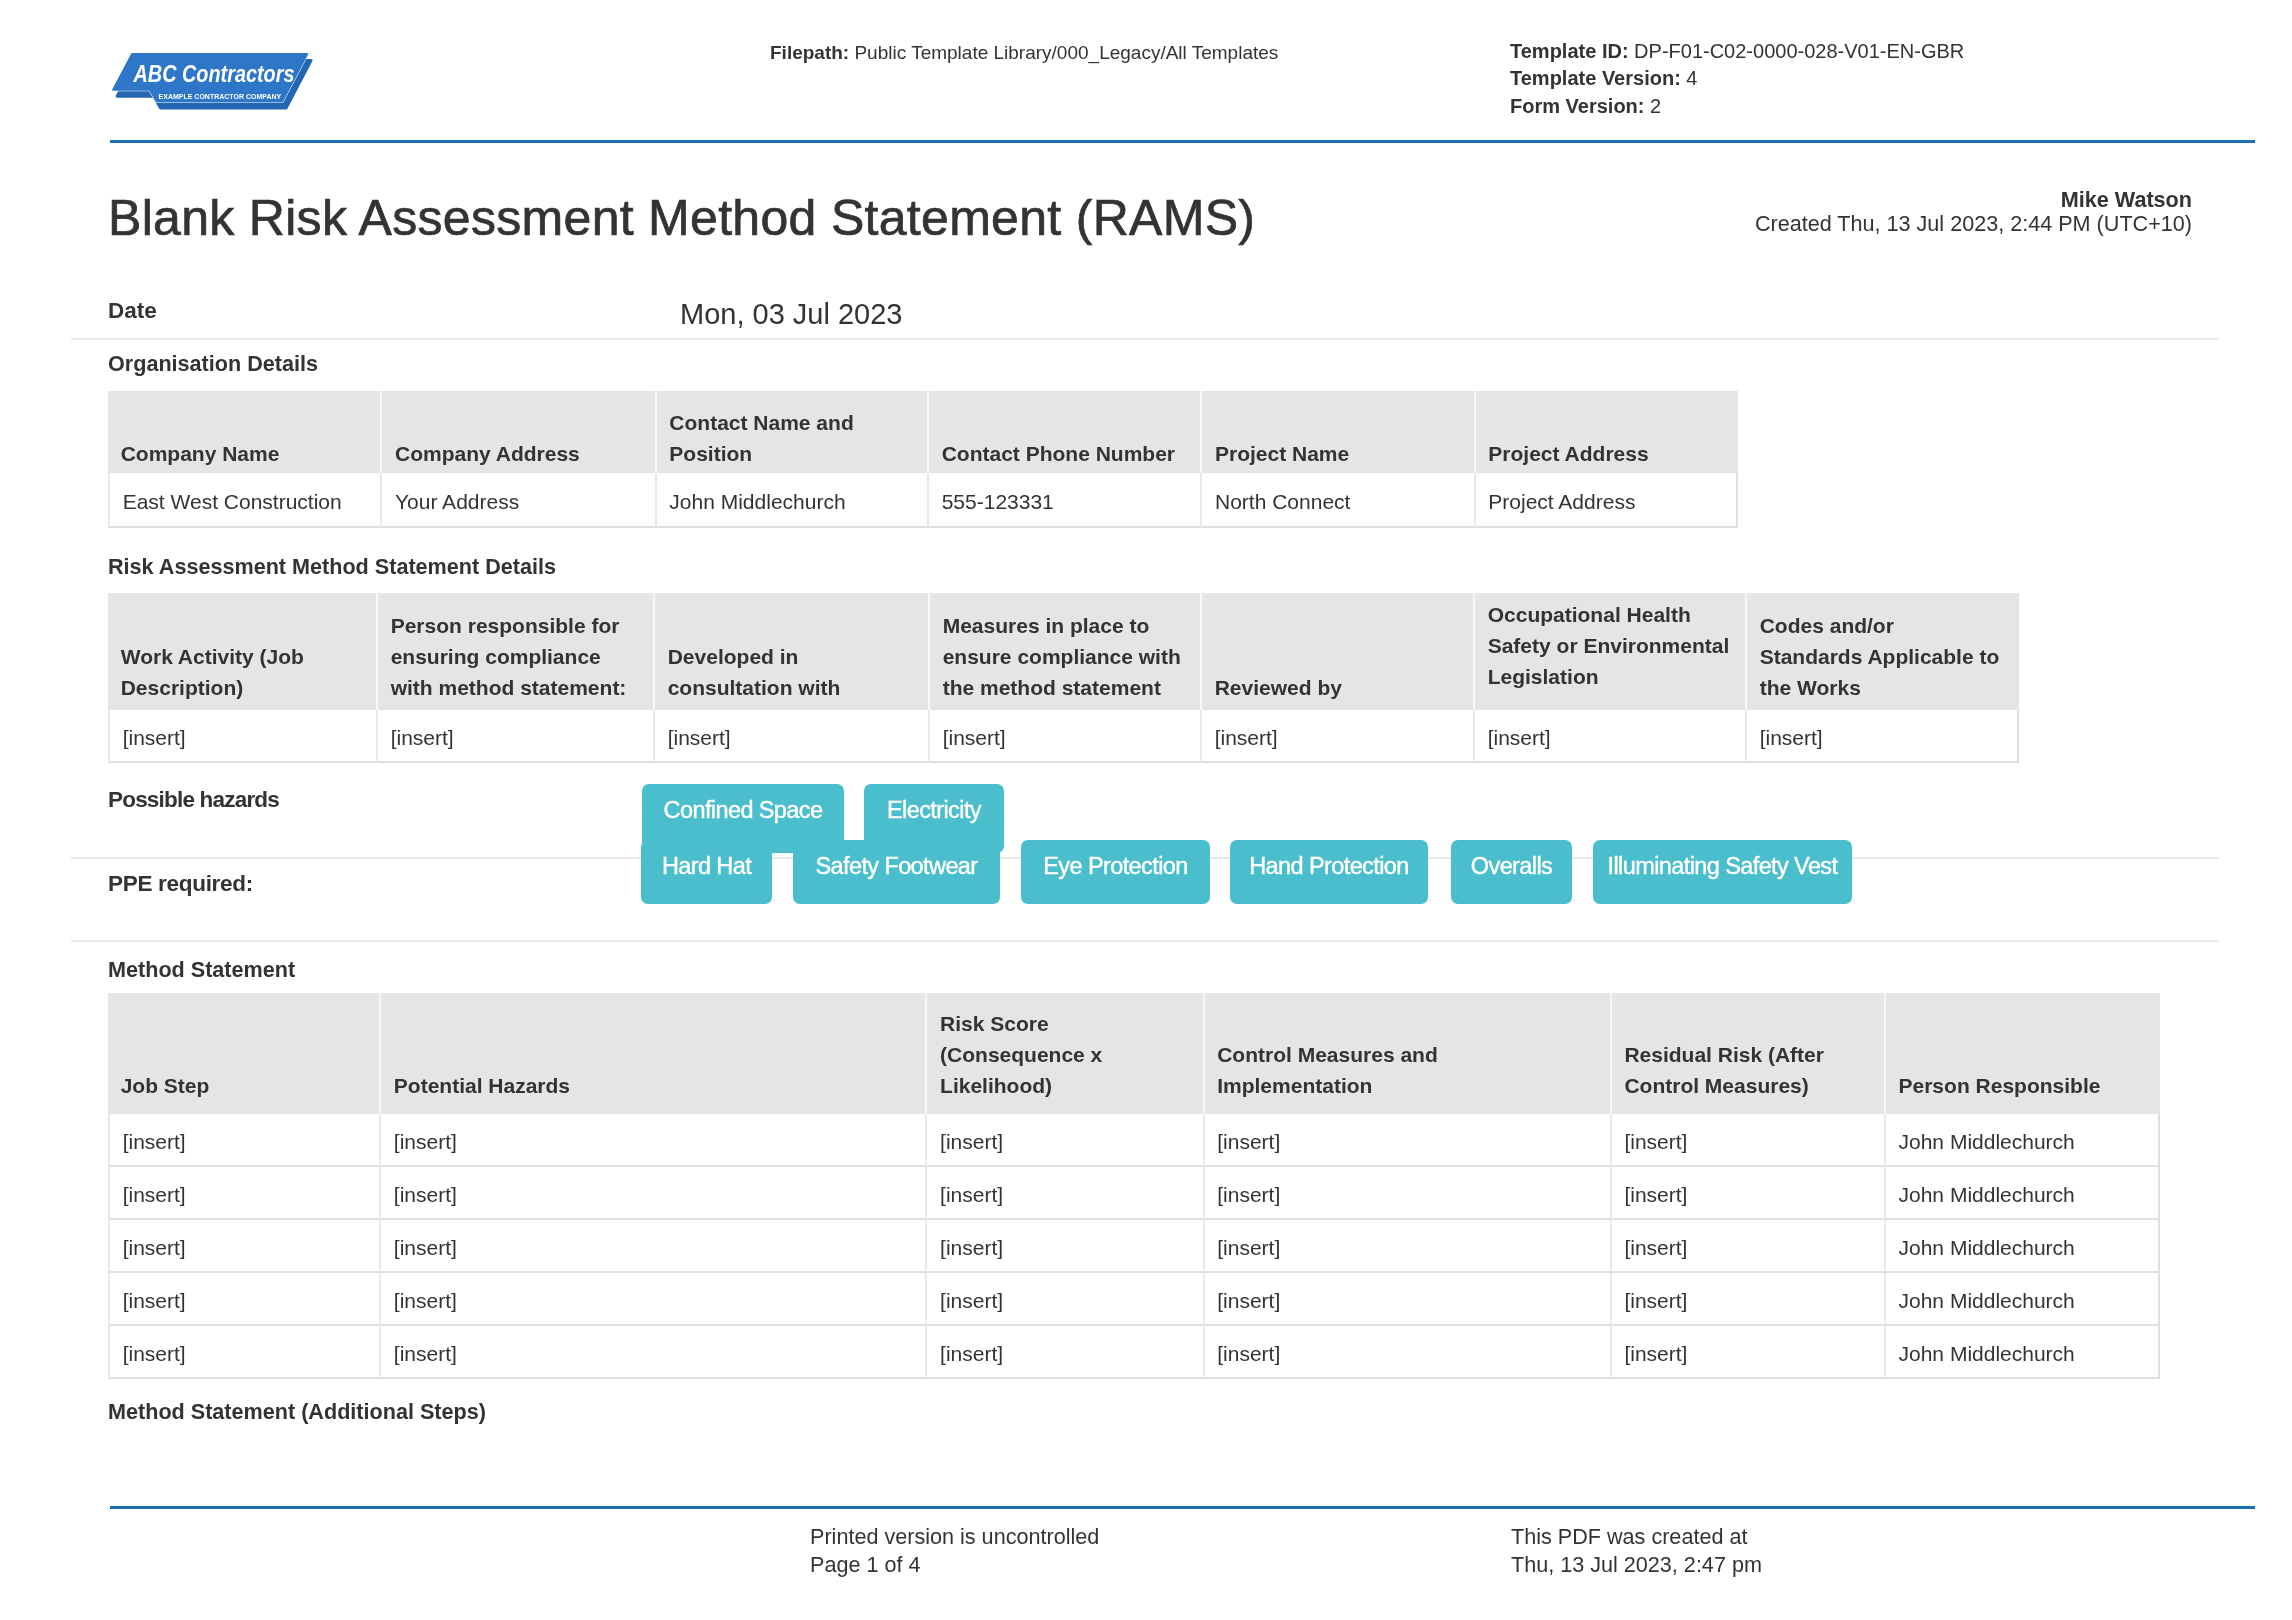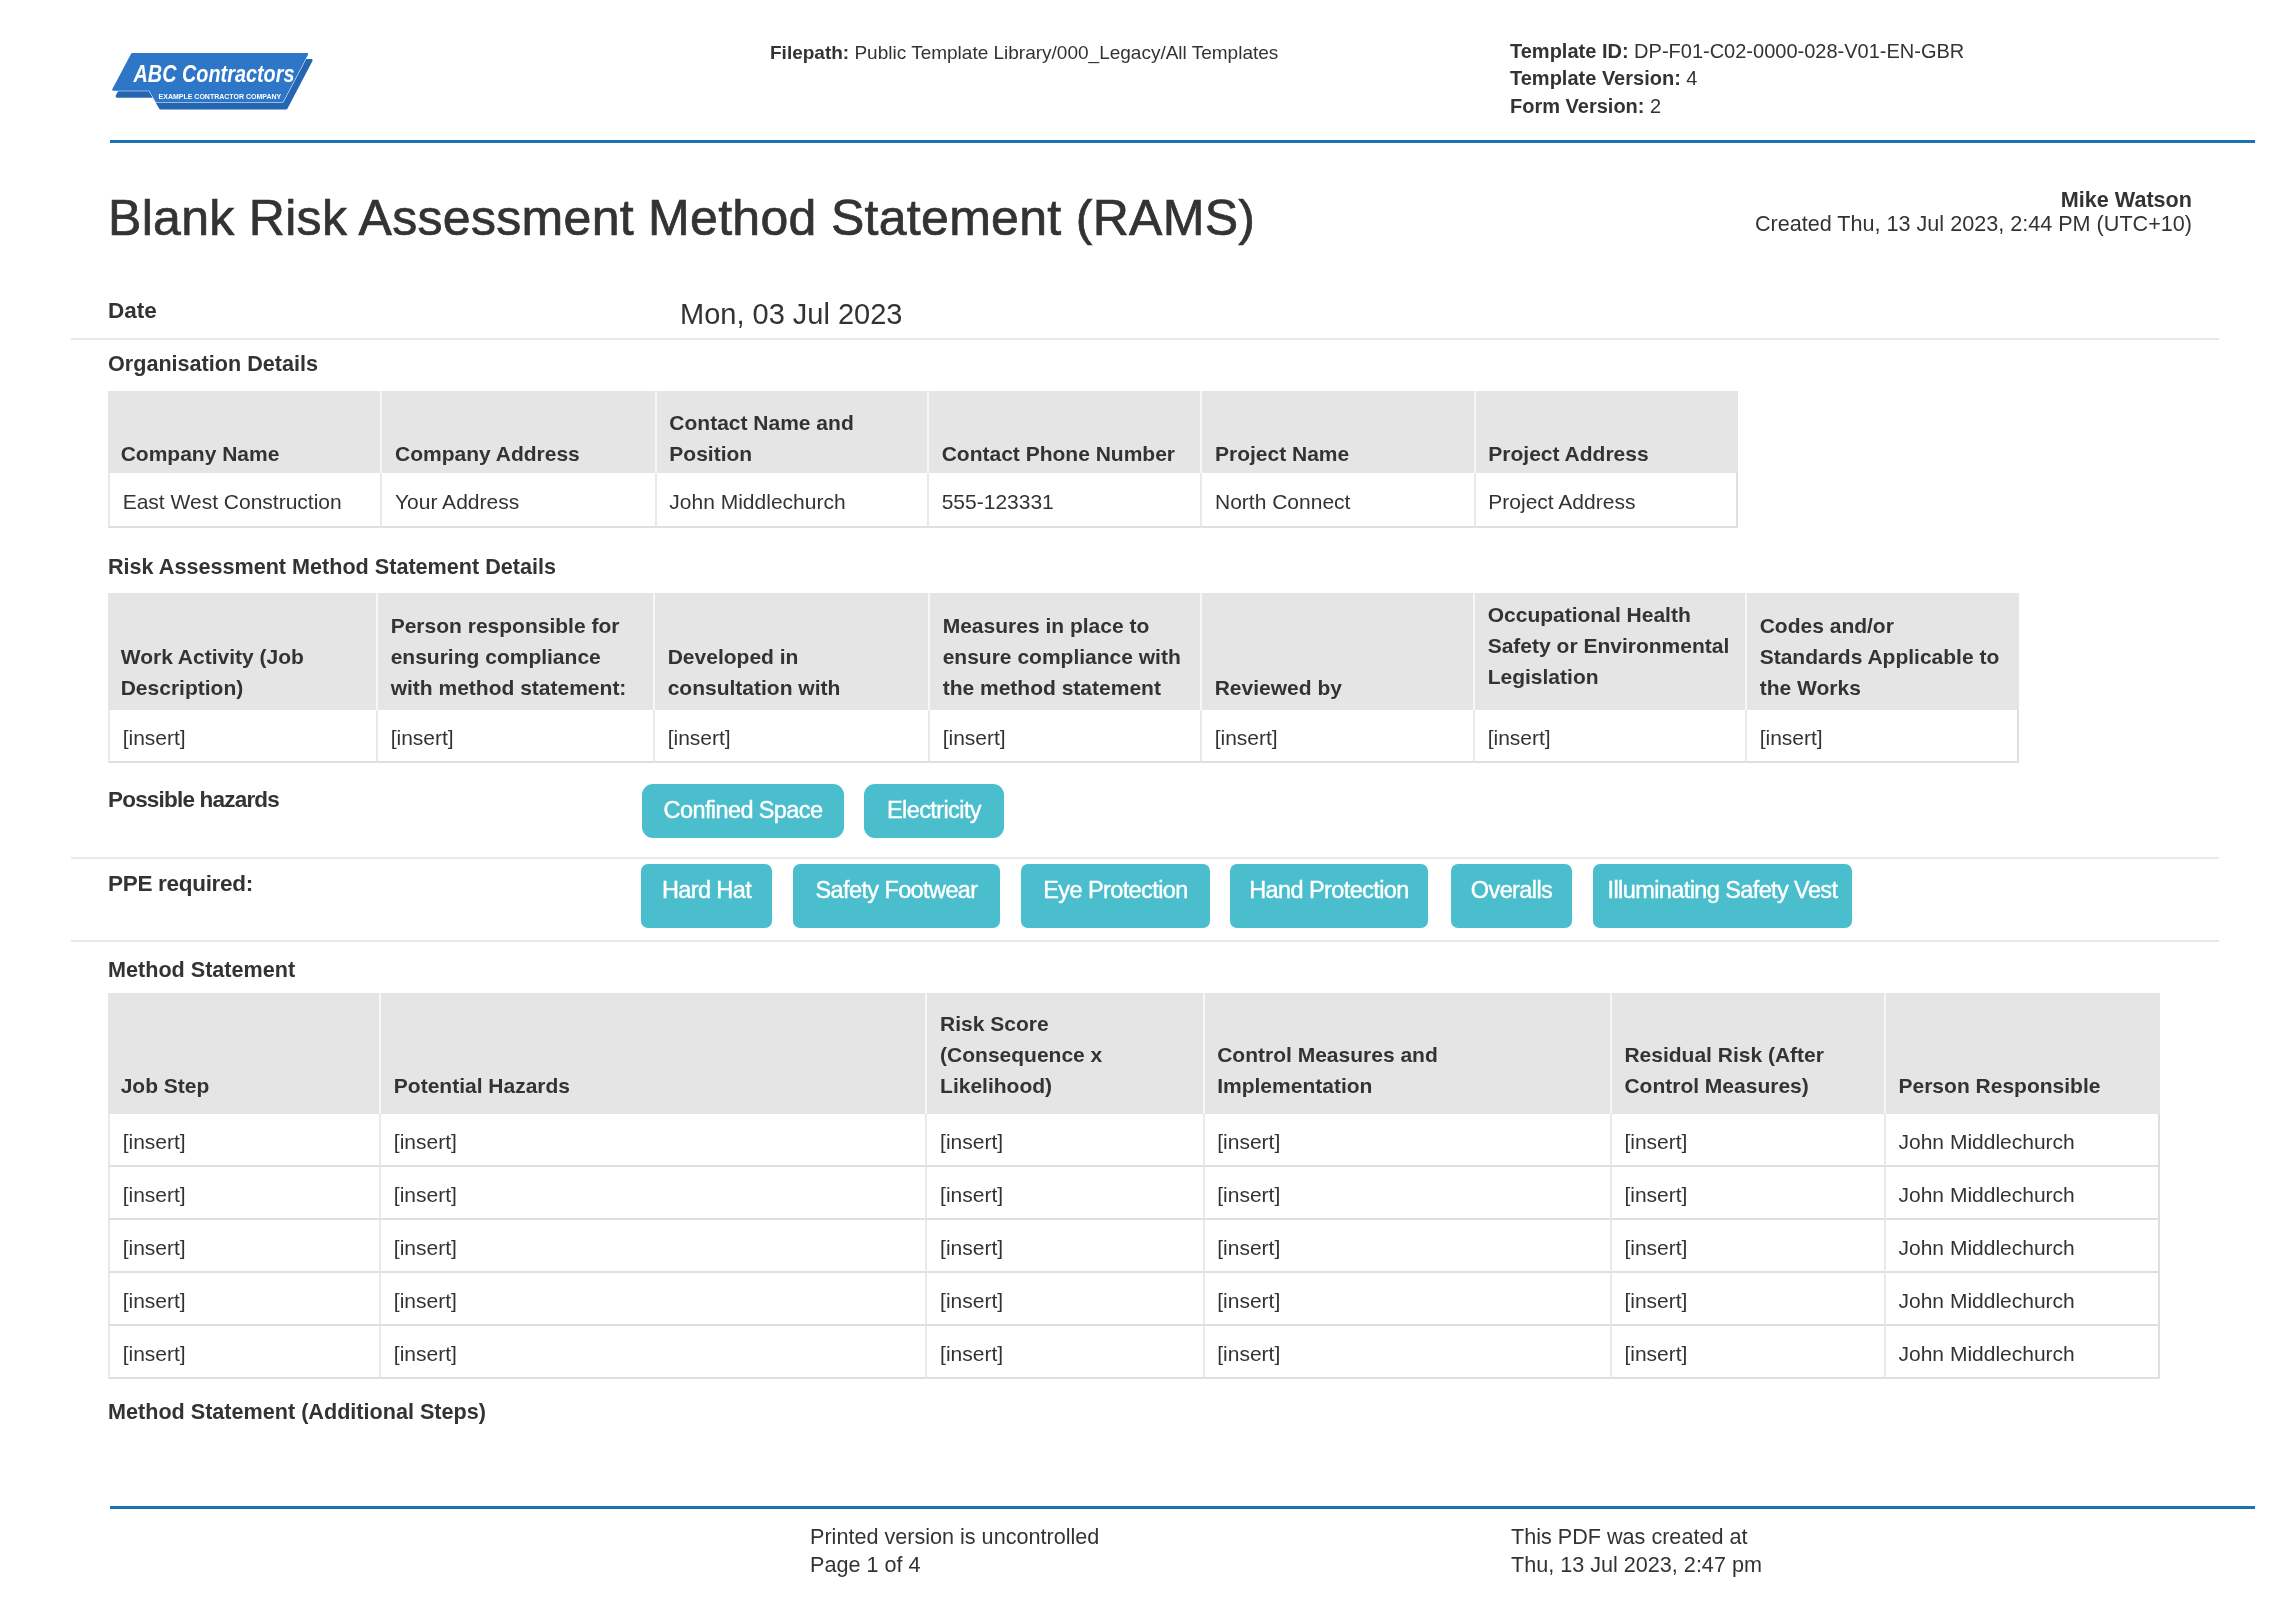--- a/index.html
+++ b/index.html
@@ -12,22 +12,22 @@
   table { border-collapse:separate; border-spacing:0; table-layout:fixed; position:absolute; }
   th { background:#e5e5e5; border-right:2px solid #f7f7f7; vertical-align:bottom; text-align:left;
        font-weight:bold; line-height:31px; padding:0 12.7px 3.9px 12.7px; color:#333; }
   th.last { border-right:none; }
   td { border-bottom:2px solid #dfdfdf; border-right:2px solid #e9e9e9; vertical-align:middle;
        padding:4.9px 12.7px 0 12.7px; line-height:25.5px; }
   td.first { border-left:2px solid #e9e9e9; }
   td.lastd { border-right:2px solid #dfdfdf; }
   .btn { position:absolute; background:#4bbecd; color:#fff; -webkit-text-stroke:0.4px #fff; border-radius:6.9px; font-size:23.5px; letter-spacing:-0.6px;
          text-align:center; white-space:nowrap; }
-  .btn1 { top:784px; height:54px; line-height:53px;border-radius:11px; }
-  .btn2 { top:864px; height:64px; line-height:52px; }
+  .btn1 { top:784px; height:69px; line-height:53px; }
+  .btn2 { top:840px; height:64px; line-height:52px; }
 </style>
 </head>
 <body>
 
 <svg class="abs" style="left:110px; top:45px;font-size:21.5px" width="208" height="71" viewBox="0 0 212 72">
   <g stroke-linejoin="round">
     <path d="M26.5,15.5 L205,15.5 L179.5,64 L51.5,64 L44.5,52 L7.2,52 Z" fill="#2466b2" stroke="#2466b2" stroke-width="3"></path>
     <path d="M22.5,9 L201,9 L175.5,57.5 L47.5,57.5 L40.5,45.5 L3.2,45.5 Z" fill="#fff" stroke="#fff" stroke-width="3"></path>
     <path d="M22.5,9 L201,9 L175.5,57.5 L47.5,57.5 L40.5,45.5 L3.2,45.5 Z" fill="#2e76c8" stroke="#2e76c8" stroke-width="2"></path>
   </g>

